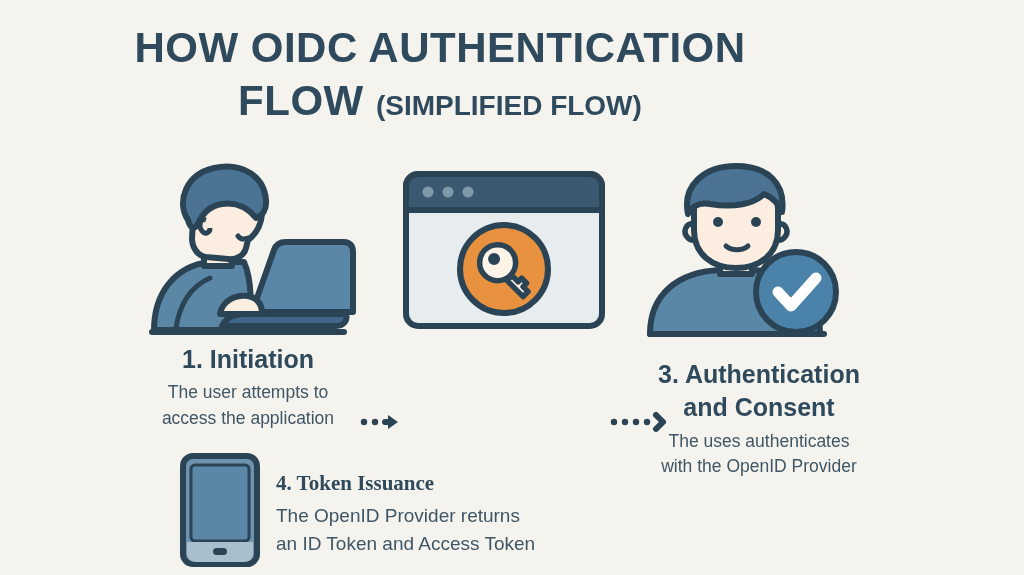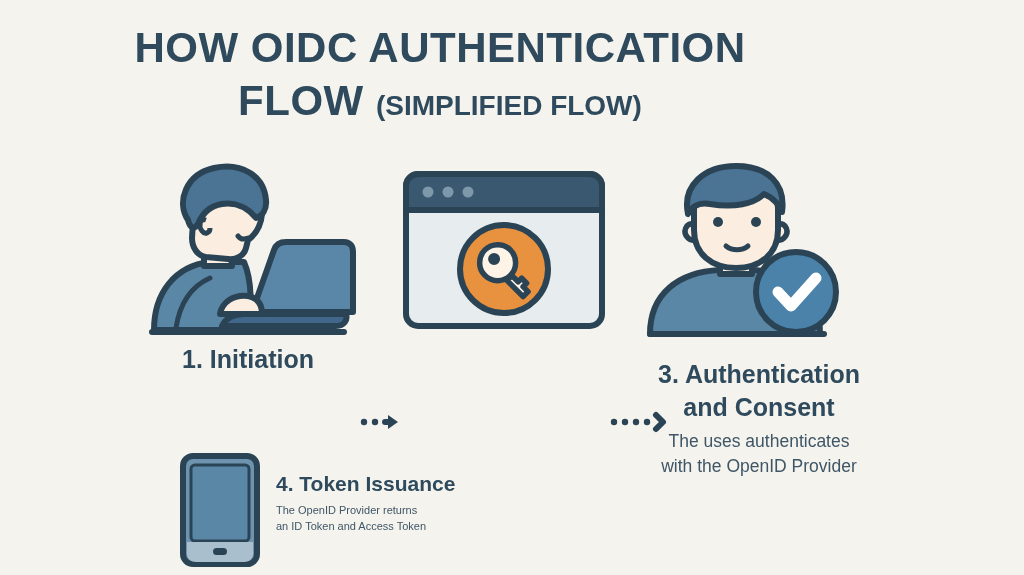--- a/index.html
+++ b/index.html
@@ -115,22 +115,22 @@
     width: 280px;
     text-align: left;
   }
   .cap-5 {
     position: absolute;
     left: 562px;
     top: 18px;
     width: 300px;
     text-align: left;
   }
-  .cap-4 .cap-title, .cap-5 .cap-title { font-size: 21px; }
-  .cap-4 .cap-body, .cap-5 .cap-body { font-size: 11px; }
+  .cap-4 .cap-title, .cap-5 .cap-title { font-size: 21px; font-family: Liberation Serif, serif; }
+  .cap-4 .cap-body, .cap-5 .cap-body { font-size: 19px; }
 
   svg { display: block; overflow: visible; }
 </style>
 </head>
 <body>
 
 <div id="infographic">
 
   <div class="title-block">
     <div class="title-line">HOW OIDC AUTHENTICATION</div>
@@ -238,20 +238,22 @@
         <g>
           <circle cx="148" cy="130" r="40" fill="#4a82aa" stroke="#2b4455" stroke-width="6"></circle>
           <path d="M130 130 L143 144 L168 116" stroke="#ffffff" stroke-width="11" fill="none" stroke-linecap="round" stroke-linejoin="round"></path>
         </g>
       </svg>
     </div>
   </div>
 
   <div class="cap cap-1">
     <div class="cap-title">1. Initiation</div>
+    <div class="cap-body">The user attempts to
+access the application</div>
   </div>
 
   <div class="cap cap-2">
   </div>
 
   <div class="cap cap-3">
     <div class="cap-title">3. Authentication
 and Consent</div>
     <div class="cap-body">The uses authenticates
 with the OpenID Provider</div>

